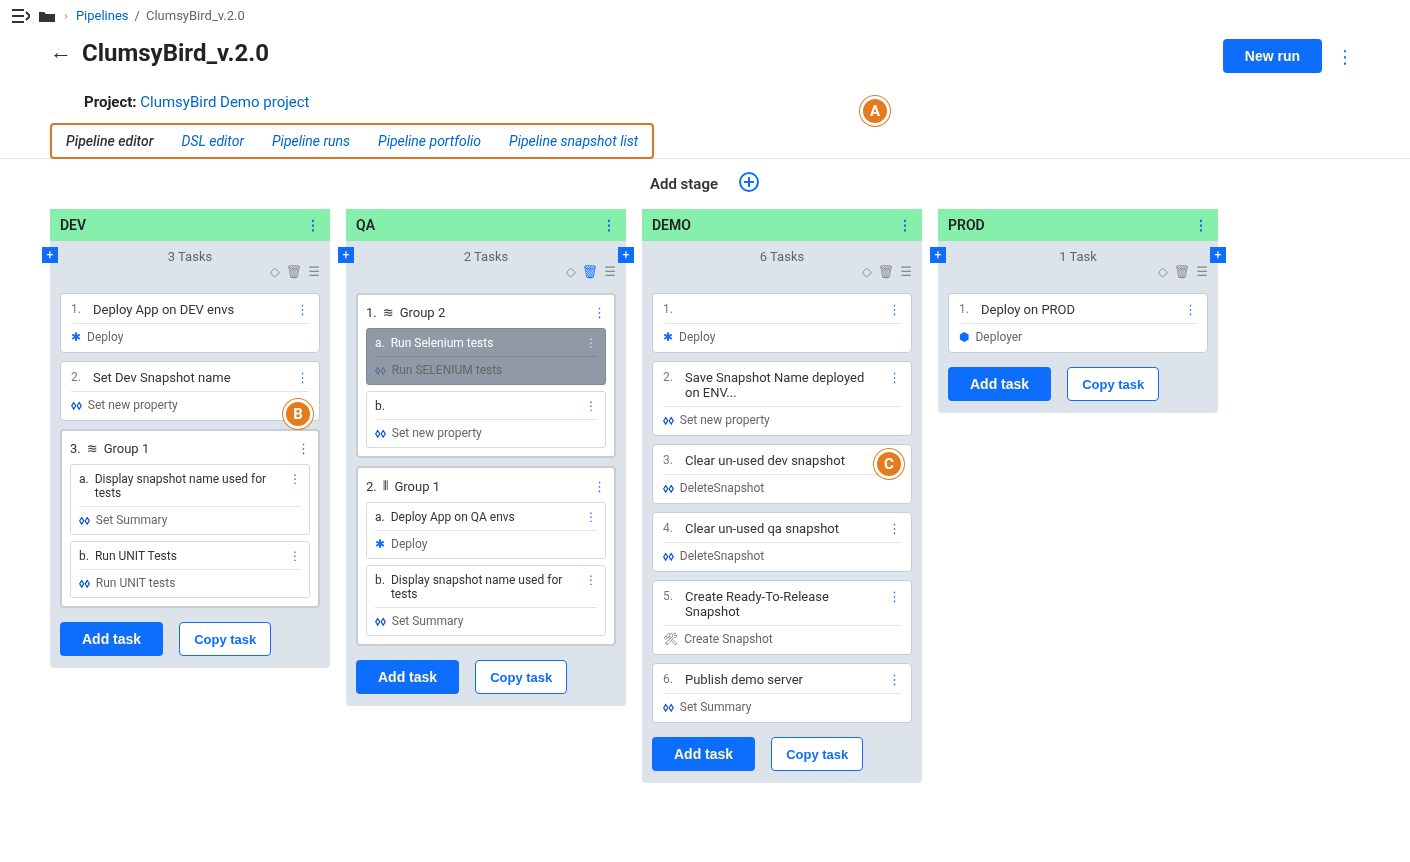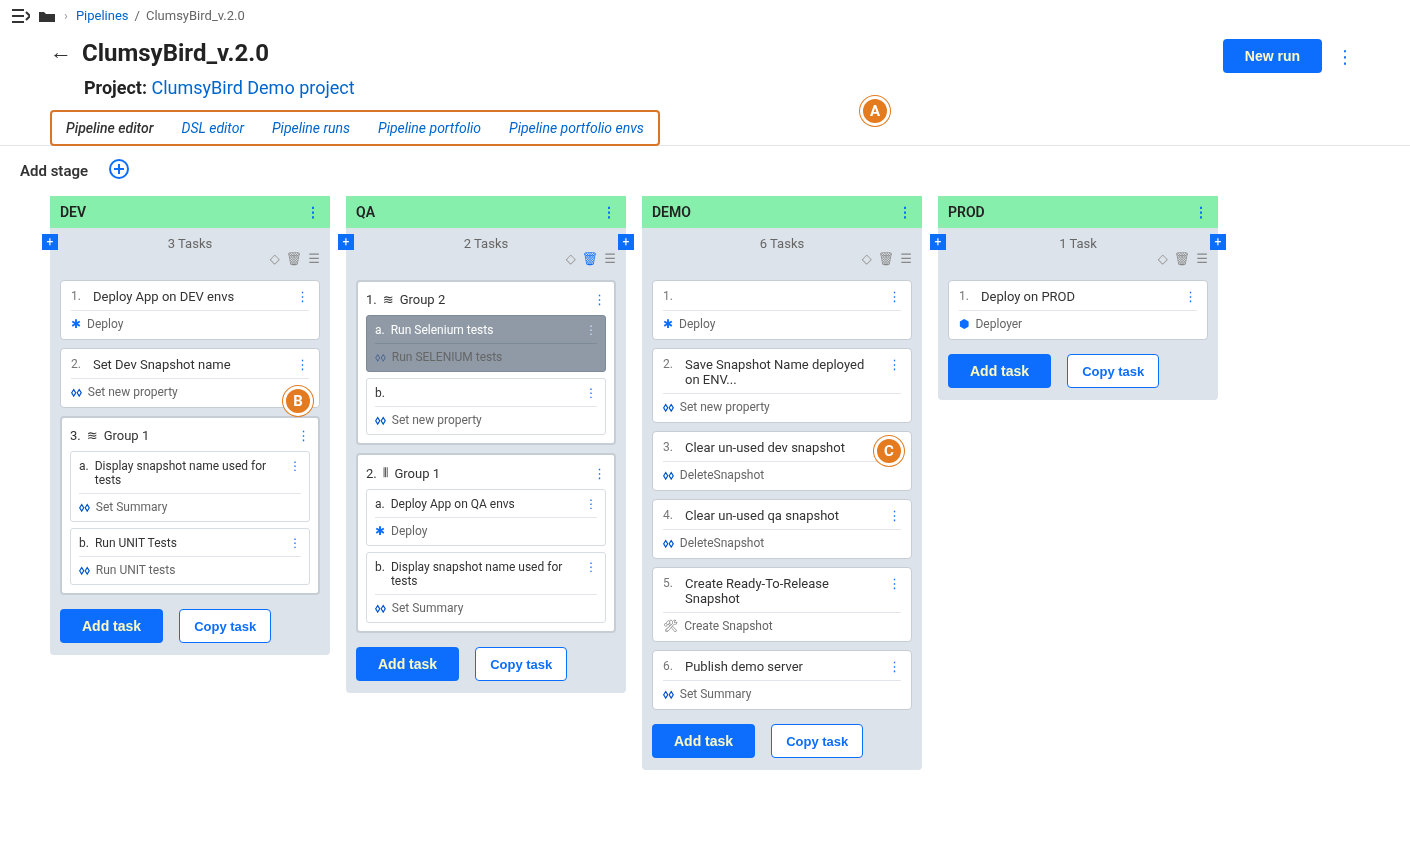--- a/index.html
+++ b/index.html
@@ -4,32 +4,32 @@
 <style>
 * { box-sizing: border-box; margin: 0; padding: 0; }
 body { font-family: -apple-system, BlinkMacSystemFont, "Segoe UI", Roboto, sans-serif; font-size: 13px; color: #333; background: #fff; width: 1410px; }
 .topbar { display: flex; align-items: center; padding: 8px 12px; gap: 8px; }
 .icon-svg { display: inline-flex; align-items: center; justify-content: center; }
 .breadcrumb { display: flex; align-items: center; gap: 6px; color: #666; font-size: 13px; }
 .breadcrumb a { color: #0066cc; text-decoration: none; }
 .header-row { display: flex; align-items: flex-start; padding: 8px 50px 4px 50px; }
 .back-arrow { font-size: 22px; margin-right: 10px; color: #333; cursor: pointer; }
 .page-title { font-size: 24px; font-weight: 700; color: #222; }
-.project-line { padding: 0 50px 0 84px; font-size: 18px; }
+.project-line { padding: 0 50px 0 84px; font-size: 15px; margin-top: 16px; }
 .project-line .label { font-weight: 700; color: #222; }
 .project-line a { color: #0066cc; text-decoration: none; }
 .header-right { margin-left: auto; display: flex; gap: 8px; align-items: center; }
 .btn-primary { background: #0d6efd; color: #fef9c3; border: none; padding: 9px 22px; border-radius: 4px; font-weight: 600; cursor: pointer; font-size: 14px; }
 .btn-secondary { background: #fff; color: #0d6efd; border: 1px solid #0d6efd; padding: 7px 14px; border-radius: 4px; font-weight: 600; cursor: pointer; font-size: 13px; }
 .btn-more { color: #0d6efd; cursor: pointer; font-size: 18px; padding: 4px 6px; }
 .tabs { display: flex; padding: 12px 50px 0 50px; gap: 0; border-bottom: 1px solid #e5e5e5; font-style: italic; }
 .tab { padding: 8px 14px; color: #0066cc; cursor: pointer; font-size: 14px; }
 .tab.active { color: #333; font-weight: 500; }
 .tabs-outline { border: 2px solid #d97528; border-radius: 4px; display: flex; margin-bottom: -1px; }
-.addstage-row { display: flex; justify-content: flex-start; padding: 12px 20px; align-items: center; gap: 20px; }
+.addstage-row { display: flex; justify-content: center; padding: 12px 20px; align-items: center; gap: 20px; }
 .addstage-row .label { font-weight: 600; color: #333; font-size: 15px; }
 .add-circle { color: #0d6efd; font-size: 18px; }
 .board { display: flex; gap: 16px; padding: 0 50px 30px 50px; align-items: flex-start; position: relative; }
 .stage { width: 280px; background: #dde3ea; border-radius: 4px; position: relative; }
 .stage-plus { position: absolute; top: 38px; width: 16px; height: 16px; background: #0d6efd; color: #fff; display: flex; align-items: center; justify-content: center; font-size: 12px; cursor: pointer; }
 .stage-plus.left { left: -8px; }
 .stage-plus.right { right: -8px; border-radius: 0; }
 .stage-head { background: #86efac; padding: 8px 10px; display: flex; align-items: center; font-weight: 600; color: #222; font-size: 14px; }
 .stage-head .more { margin-left: auto; color: #0d6efd; cursor: pointer; }
 .stage-sub { padding: 8px 10px; display: flex; align-items: center; color: #666; font-size: 13px; flex-direction: column; }
@@ -88,21 +88,21 @@
 <div class="project-line">
   <span class="label">Project: </span><a href="#">ClumsyBird Demo project</a>
 </div>
 
 <div class="tabs">
   <div class="tabs-outline">
     <div class="tab active">Pipeline editor</div>
     <div class="tab">DSL editor</div>
     <div class="tab">Pipeline runs</div>
     <div class="tab">Pipeline portfolio</div>
-    <div class="tab">Pipeline portfolio envs</div>
+    <div class="tab">Pipeline snapshot list</div>
   </div>
 </div>
 
 <div class="addstage-row">
   <span class="label">Add stage</span>
   <span class="add-circle"><svg width="22" height="22">
         <circle cx="11" cy="11" r="9" fill="none" stroke="#0d6efd" stroke-width="2"></circle>
         <path d="M11 6v10M6 11h10" stroke="#0d6efd" stroke-width="2"></path>
       </svg></span>
 </div>

